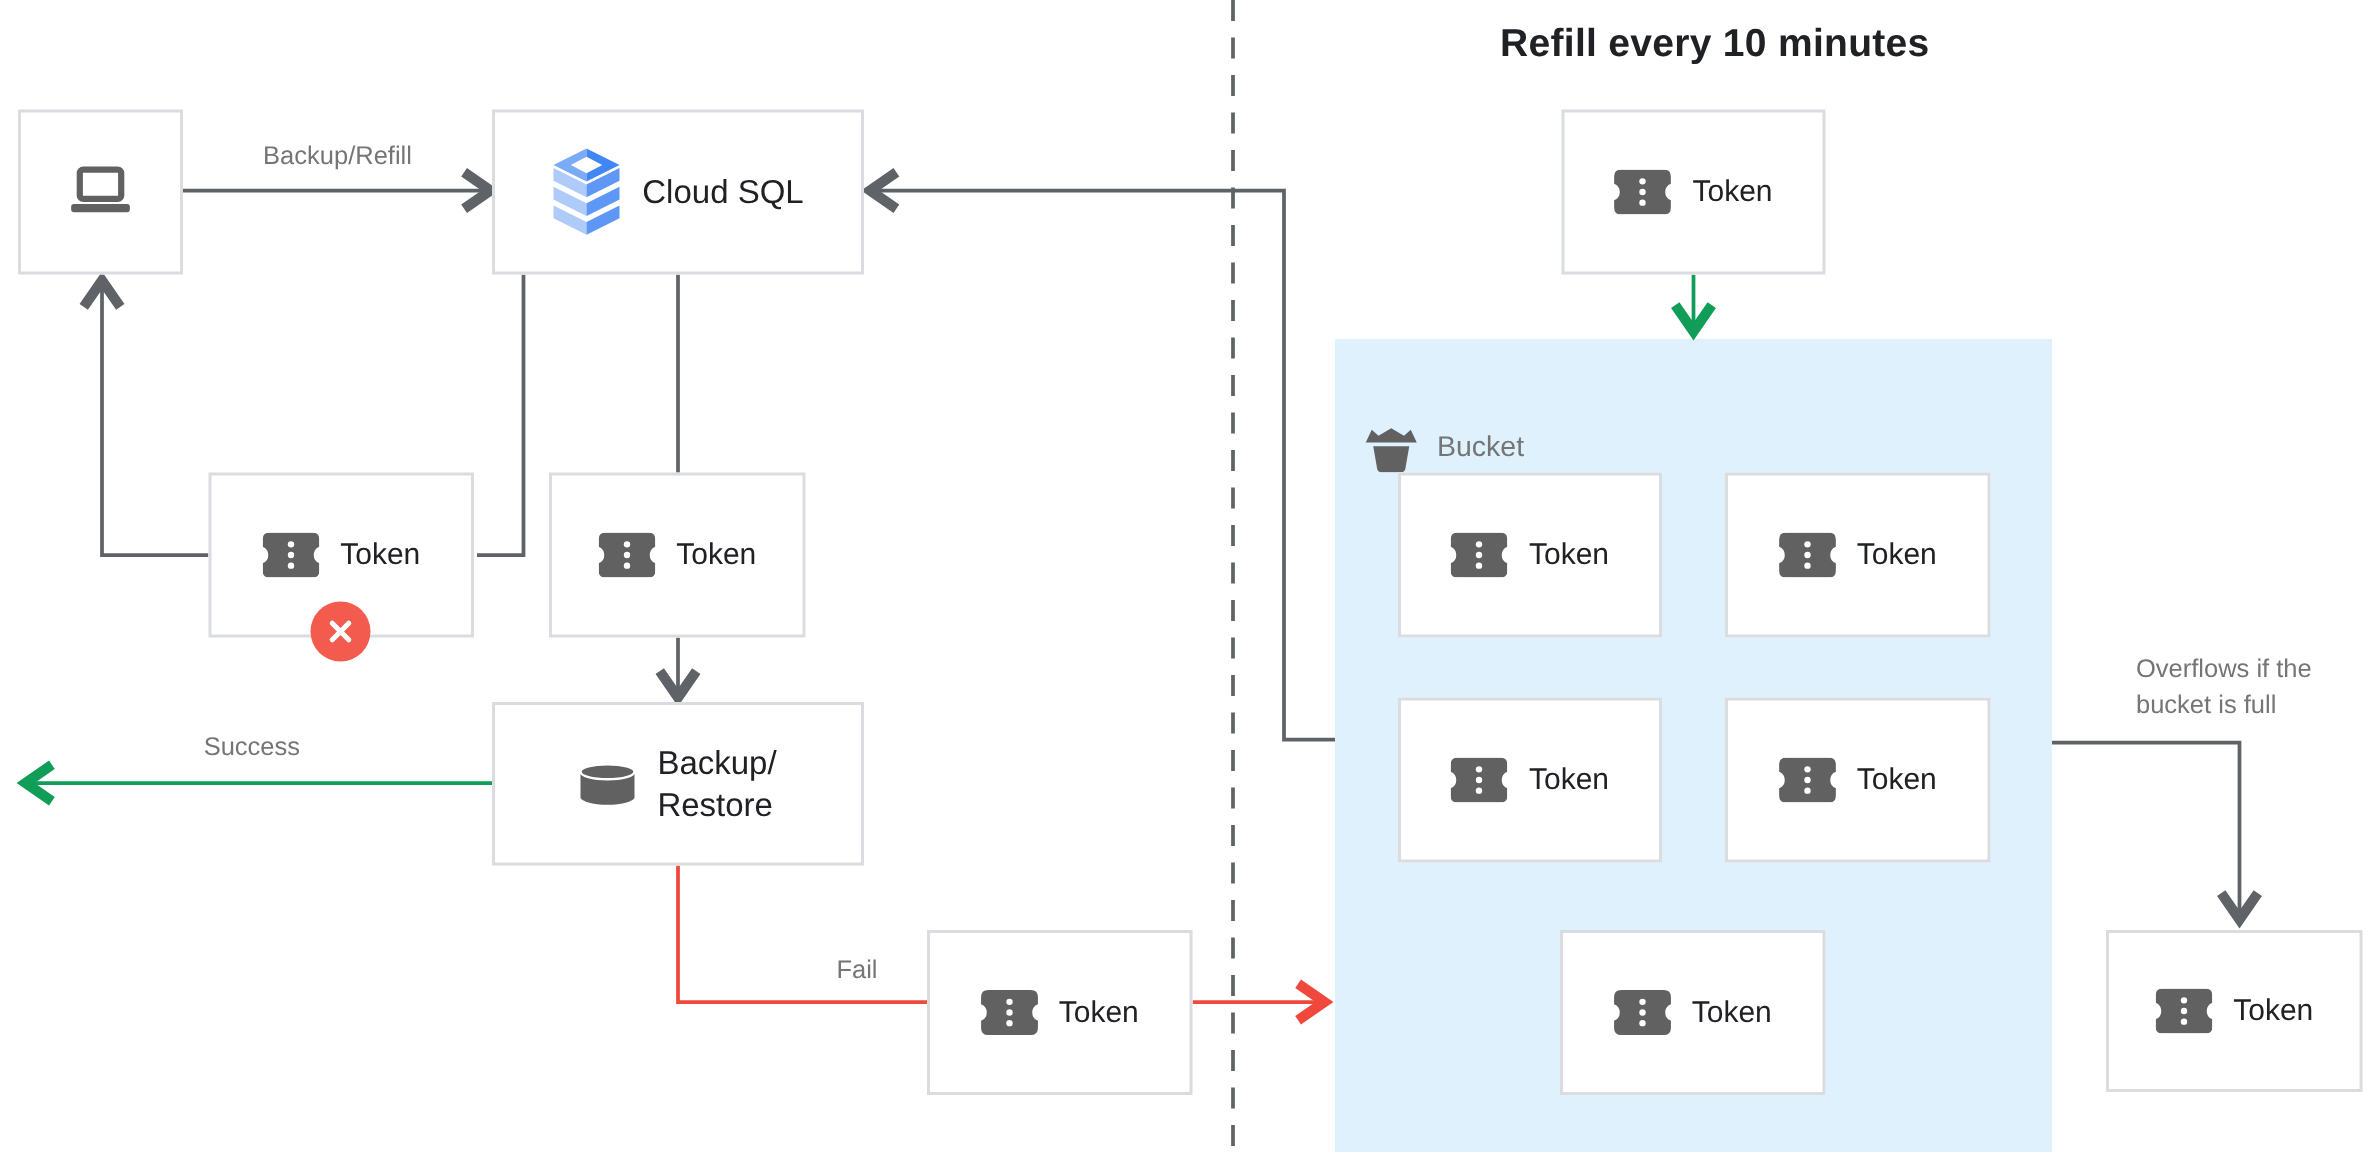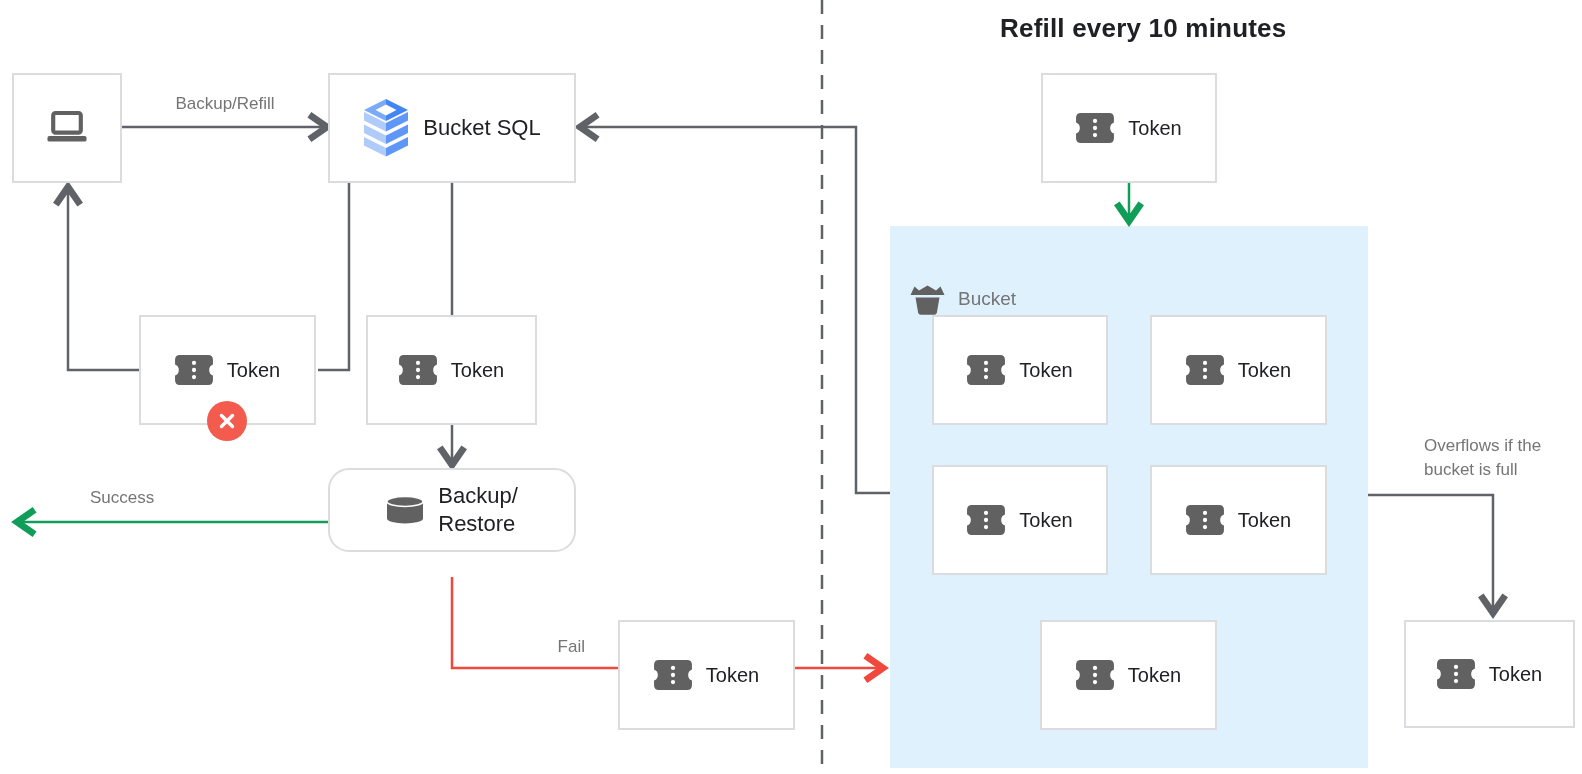--- a/index.html
+++ b/index.html
@@ -93,21 +93,21 @@
       <polygon points="22,0 0,11 22,22" fill="var(--sql-ring)"></polygon>
       <polygon points="22,0 44,11 22,22" fill="var(--sql-dark)"></polygon>
       <polygon points="22,5.5 32.5,11 22,16.5 11.5,11" fill="#fff"></polygon>
       <polygon points="0,13 22,24 22,32.5 0,21.5" fill="var(--sql-light)"></polygon>
       <polygon points="44,13 22,24 22,32.5 44,21.5" fill="var(--sql-mid)"></polygon>
       <polygon points="0,25.5 22,36.5 22,45 0,34" fill="var(--sql-light)"></polygon>
       <polygon points="44,25.5 22,36.5 22,45 44,34" fill="var(--sql-mid)"></polygon>
       <polygon points="0,38 22,49 22,57.5 0,46.5" fill="var(--sql-light)"></polygon>
       <polygon points="44,38 22,49 22,57.5 44,46.5" fill="var(--sql-mid)"></polygon>
     </svg>
-    <span class="lbl" style="font-size:22px;">Bucket SQL</span>
+    <span class="lbl" style="font-size:22px;">Cloud SQL</span>
   </div>
 
   <div class="box" style="left:139px;top:315px;width:177px;height:110px;">
     <svg class="tok-ic" viewBox="0 0 48 38">
         <use href="#icon-token"></use>
       </svg>
     <span class="lbl">Token</span>
   </div>
   <div class="badge">
     <svg width="20" height="20" viewBox="0 0 20 20">
@@ -115,21 +115,21 @@
     </svg>
   </div>
 
   <div class="box" style="left:366px;top:315px;width:171px;height:110px;">
     <svg class="tok-ic" viewBox="0 0 48 38">
         <use href="#icon-token"></use>
       </svg>
     <span class="lbl">Token</span>
   </div>
 
-  <div class="box" style="left:328px;top:468px;width:248px;height:84px;border-radius:21px;">
+  <div class="box" style="left:328px;top:468px;width:248px;height:109px;">
     <svg width="38" height="28" viewBox="0 0 38 28">
       <path class="ic-fill" d="M1,5.5 A18,5 0 0 1 37,5.5 V22.5 A18,5 0 0 1 1,22.5 Z"></path>
       <ellipse cx="19" cy="5.5" rx="18" ry="5" class="ic-fill" stroke="#fff" stroke-width="1.6"></ellipse>
     </svg>
     <span class="lbl" style="font-size:22px;">Backup/
 Restore</span>
   </div>
 
   <div class="box" style="left:618px;top:620px;width:177px;height:110px;">
     <svg class="tok-ic" viewBox="0 0 48 38">
@@ -185,18 +185,18 @@
   </div>
 
   <div class="box" style="left:1404px;top:620px;width:171px;height:108px;">
     <svg class="tok-ic" viewBox="0 0 48 38">
         <use href="#icon-token"></use>
       </svg>
     <span class="lbl">Token</span>
   </div>
 
   <div class="edge-label" style="left:135px;top:92px;width:180px;text-align:center;">Backup/Refill</div>
-  <div class="edge-label" style="left:90px;top:486px;width:110px;text-align:left;">Success</div>
+  <div class="edge-label" style="left:90px;top:486px;width:110px;text-align:right;">Success</div>
   <div class="edge-label" style="left:495px;top:635px;width:90px;text-align:right;">Fail</div>
   <div class="edge-label" style="left:1424px;top:434px;width:160px;">Overflows if the
 bucket is full</div>
 
 </div>
 
 </body></html>

